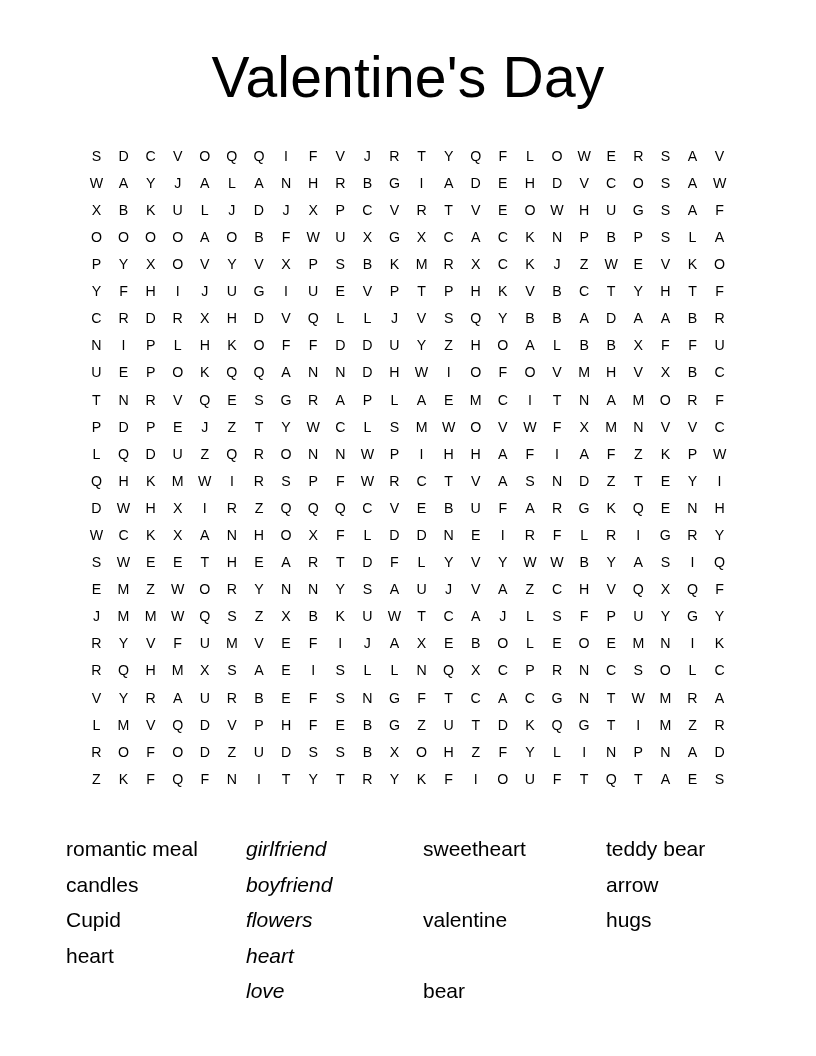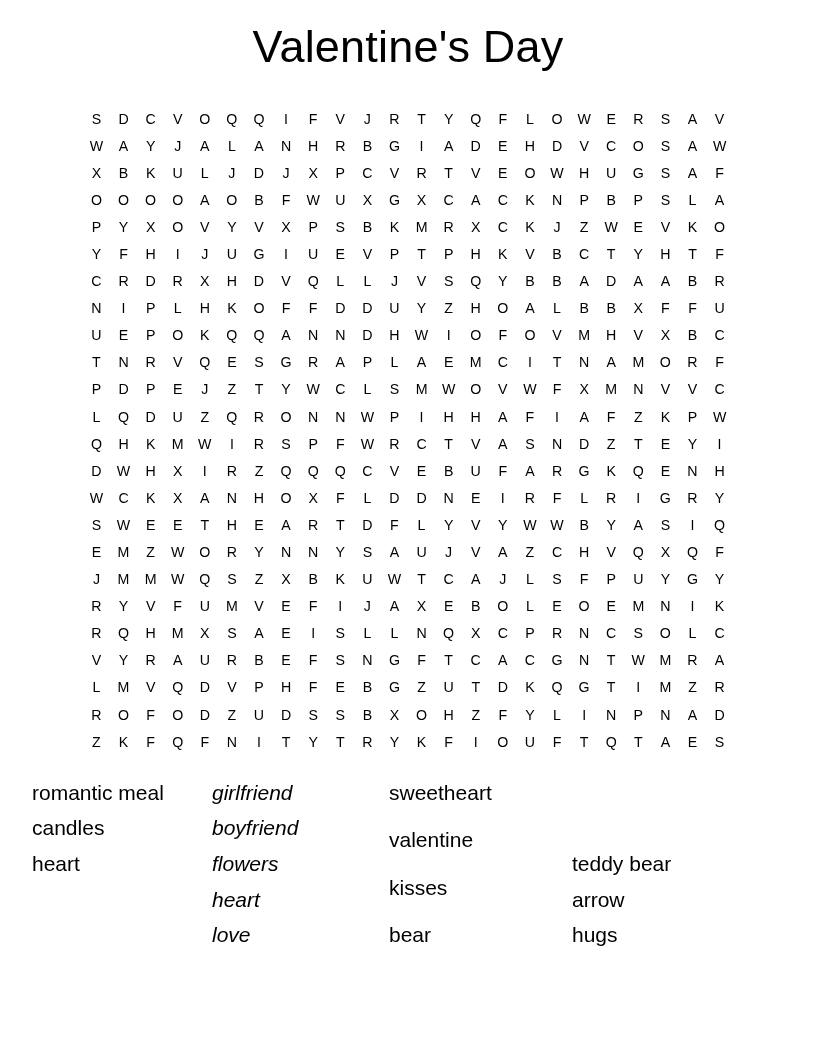--- a/index.html
+++ b/index.html
@@ -16,25 +16,25 @@
   }
   .page {
     position: relative;
     width: 816px;
     height: 1056px;
     background: #ffffff;
     box-sizing: border-box;
   }
   .puzzle-title {
     text-align: center;
-    font-size: 45px;
+    font-size: 57px;
     font-weight: 400;
     letter-spacing: 0.2px;
     margin: 0;
-    padding-top: 22px;
+    padding-top: 46px;
     line-height: 1.1;
     color: #000000;
   }
   .grid {
     margin-top: 34px;
     display: flex;
     flex-direction: column;
     align-items: center;
   }
   .grid-row {
@@ -45,33 +45,33 @@
   }
   .grid-cell {
     width: 27.1px;
     text-align: center;
     font-size: 14.2px;
     line-height: 27.1px;
     color: #000000;
     font-family: "Liberation Sans", sans-serif;
   }
   .wordlist {
-    margin-top: 19px;
+    margin-top: 38px;
     display: flex;
-    padding-left: 32px;
+    padding-left: 66px;
     box-sizing: border-box;
   }
   .word-col {
     display: flex;
     flex-direction: column;
   }
   .word-col-0 { width: 180px; }
   .word-col-1 { width: 177px; font-style: italic; }
   .word-col-2 { width: 183px; justify-content: space-between; }
-  .word-col-3 { width: 180px; justify-content: flex-end; }
+  .word-col-3 { width: 180px; }
   .word-item {
     font-size: 21px;
     line-height: 35.6px;
     color: #000000;
     white-space: nowrap;
     font-family: "Liberation Sans", sans-serif;
   }
 </style>
 </head>
 <body>
@@ -704,33 +704,33 @@
         <span class="grid-cell">A</span>
         <span class="grid-cell">E</span>
         <span class="grid-cell">S</span>
       </div>
     </div>
 
   <div class="wordlist">
       <div class="word-col word-col-0">
         <div class="word-item">romantic meal</div>
         <div class="word-item">candles</div>
+        <div class="word-item">Cupid</div>
         <div class="word-item">heart</div>
       </div>
       <div class="word-col word-col-1">
         <div class="word-item">girlfriend</div>
         <div class="word-item">boyfriend</div>
         <div class="word-item">flowers</div>
         <div class="word-item">heart</div>
         <div class="word-item">love</div>
       </div>
       <div class="word-col word-col-2">
         <div class="word-item">sweetheart</div>
         <div class="word-item">valentine</div>
-        <div class="word-item">kisses</div>
         <div class="word-item">bear</div>
       </div>
       <div class="word-col word-col-3">
         <div class="word-item">teddy bear</div>
         <div class="word-item">arrow</div>
         <div class="word-item">hugs</div>
       </div>
     </div>
 
 </div>

